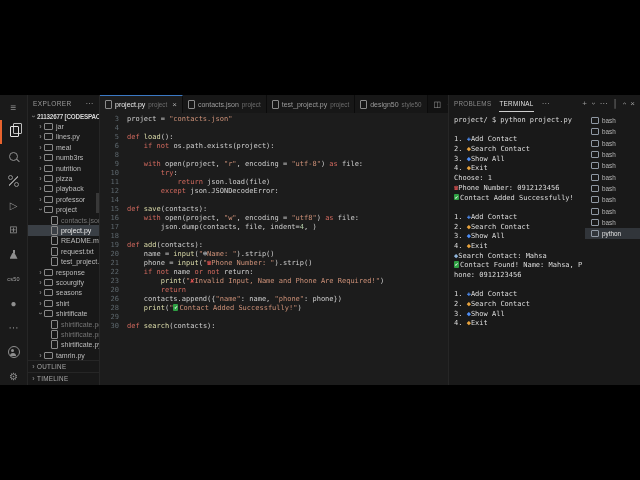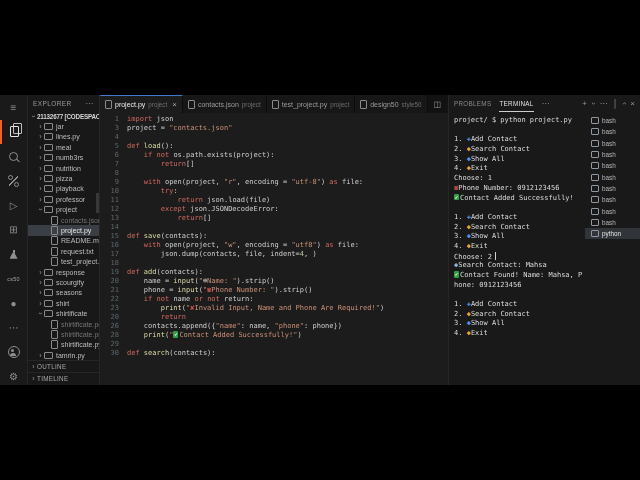--- a/index.html
+++ b/index.html
@@ -272,32 +272,29 @@
             <span>design50</span>
             <span class="desc">style50</span>
           </div>
         </div>
       <div class="ts-actions" id="ts-actions">
           <span>◫</span>
           <span>⋯</span>
         </div>
     </div>
     <div class="code" id="code">
-        <div class="cl"><span class="ln">1</span><span class="tk-kw">import</span><span class="tk-pl"> json</span></div>
         <div class="cl"><span class="ln">3</span><span class="tk-pl">project = </span><span class="tk-str">"contacts.json"</span></div>
         <div class="cl"><span class="ln">4</span></div>
         <div class="cl"><span class="ln">5</span><span class="tk-kw">def</span><span class="tk-fn"> load</span><span class="tk-pl">():</span></div>
         <div class="cl"><span class="ln">6</span><span class="tk-pl">    </span><span class="tk-kw">if</span><span class="tk-pl"> </span><span class="tk-kw">not</span><span class="tk-pl"> os.path.exists(project):</span></div>
-        <div class="cl"><span class="ln">7</span><span class="tk-pl">        </span><span class="tk-kw">return</span><span class="tk-pl">[]</span></div>
         <div class="cl"><span class="ln">8</span></div>
         <div class="cl"><span class="ln">9</span><span class="tk-pl">    </span><span class="tk-kw">with</span><span class="tk-pl"> open(project, </span><span class="tk-str">"r"</span><span class="tk-pl">, encoding = </span><span class="tk-str">"utf-8"</span><span class="tk-pl">) </span><span class="tk-kw">as</span><span class="tk-pl"> file:</span></div>
         <div class="cl"><span class="ln">10</span><span class="tk-pl">        </span><span class="tk-kw">try</span><span class="tk-pl">:</span></div>
         <div class="cl"><span class="ln">11</span><span class="tk-pl">            </span><span class="tk-kw">return</span><span class="tk-pl"> json.load(file)</span></div>
         <div class="cl"><span class="ln">12</span><span class="tk-pl">        </span><span class="tk-kw">except</span><span class="tk-pl"> json.JSONDecodeError:</span></div>
-        <div class="cl"><span class="ln">13</span><span class="tk-pl">            </span><span class="tk-kw">return</span><span class="tk-pl">[]</span></div>
         <div class="cl"><span class="ln">14</span></div>
         <div class="cl"><span class="ln">15</span><span class="tk-kw">def</span><span class="tk-fn"> save</span><span class="tk-pl">(contacts):</span></div>
         <div class="cl"><span class="ln">16</span><span class="tk-pl">    </span><span class="tk-kw">with</span><span class="tk-pl"> open(project, </span><span class="tk-str">"w"</span><span class="tk-pl">, encoding = </span><span class="tk-str">"utf8"</span><span class="tk-pl">) </span><span class="tk-kw">as</span><span class="tk-pl"> file:</span></div>
         <div class="cl"><span class="ln">17</span><span class="tk-pl">        json.dump(contacts, file, indent=</span><span class="tk-num">4</span><span class="tk-pl">, )</span></div>
         <div class="cl"><span class="ln">18</span></div>
         <div class="cl"><span class="ln">19</span><span class="tk-kw">def</span><span class="tk-fn"> add</span><span class="tk-pl">(contacts):</span></div>
         <div class="cl"><span class="ln">20</span><span class="tk-pl">    name = </span><span class="tk-fn">input</span><span class="tk-pl">(</span><span class="tk-str">"</span><span class="tk-person">☻</span><span class="tk-str">Name: "</span><span class="tk-pl">).strip()</span></div>
         <div class="cl"><span class="ln">21</span><span class="tk-pl">    phone = </span><span class="tk-fn">input</span><span class="tk-pl">(</span><span class="tk-str">"</span><span class="tk-phone">☎</span><span class="tk-str">Phone Number: "</span><span class="tk-pl">).strip()</span></div>
         <div class="cl"><span class="ln">22</span><span class="tk-pl">    </span><span class="tk-kw">if</span><span class="tk-pl"> </span><span class="tk-kw">not</span><span class="tk-pl"> name </span><span class="tk-kw">or</span><span class="tk-pl"> </span><span class="tk-kw">not</span><span class="tk-pl"> return:</span></div>
         <div class="cl"><span class="ln">23</span><span class="tk-pl">        </span><span class="tk-fn">print</span><span class="tk-pl">(</span><span class="tk-str">"</span><span class="tk-cross">✘</span><span class="tk-str">Invalid Input, Name and Phone Are Required!"</span><span class="tk-pl">)</span></div>
@@ -334,21 +331,20 @@
           <div class="tl"><span class="tk-tp">3. </span><span class="tk-ic-show">◆</span><span class="tk-tp">Show All</span></div>
           <div class="tl"><span class="tk-tp">4. </span><span class="tk-ic-exit">◆</span><span class="tk-tp">Exit</span></div>
           <div class="tl"><span class="tk-tp">Choose: 1</span></div>
           <div class="tl"><span class="tk-ic-phone">☎</span><span class="tk-tp">Phone Number: 0912123456</span></div>
           <div class="tl"><span class="tk-ic-check">✔</span><span class="tk-tp">Contact Added Successfully!</span></div>
           <div class="tl"></div>
           <div class="tl"><span class="tk-tp">1. </span><span class="tk-ic-add">✚</span><span class="tk-tp">Add Contact</span></div>
           <div class="tl"><span class="tk-tp">2. </span><span class="tk-ic-search">◆</span><span class="tk-tp">Search Contact</span></div>
           <div class="tl"><span class="tk-tp">3. </span><span class="tk-ic-show">◆</span><span class="tk-tp">Show All</span></div>
           <div class="tl"><span class="tk-tp">4. </span><span class="tk-ic-exit">◆</span><span class="tk-tp">Exit</span></div>
-          <div class="tl"><span class="tk-tp">Choose: 2</span><span class="tk-ibeam"></span></div>
           <div class="tl"><span class="tk-ic-find">◆</span><span class="tk-tp">Search Contact: Mahsa</span></div>
           <div class="tl"><span class="tk-ic-check">✔</span><span class="tk-tp">Contact Found! Name: Mahsa, P</span></div>
           <div class="tl"><span class="tk-tp">hone: 0912123456</span></div>
           <div class="tl"></div>
           <div class="tl"><span class="tk-tp">1. </span><span class="tk-ic-add">✚</span><span class="tk-tp">Add Contact</span></div>
           <div class="tl"><span class="tk-tp">2. </span><span class="tk-ic-search">◆</span><span class="tk-tp">Search Contact</span></div>
           <div class="tl"><span class="tk-tp">3. </span><span class="tk-ic-show">◆</span><span class="tk-tp">Show All</span></div>
           <div class="tl"><span class="tk-tp">4. </span><span class="tk-ic-exit">◆</span><span class="tk-tp">Exit</span></div>
         </div>
       <div class="sessions" id="sessions">

